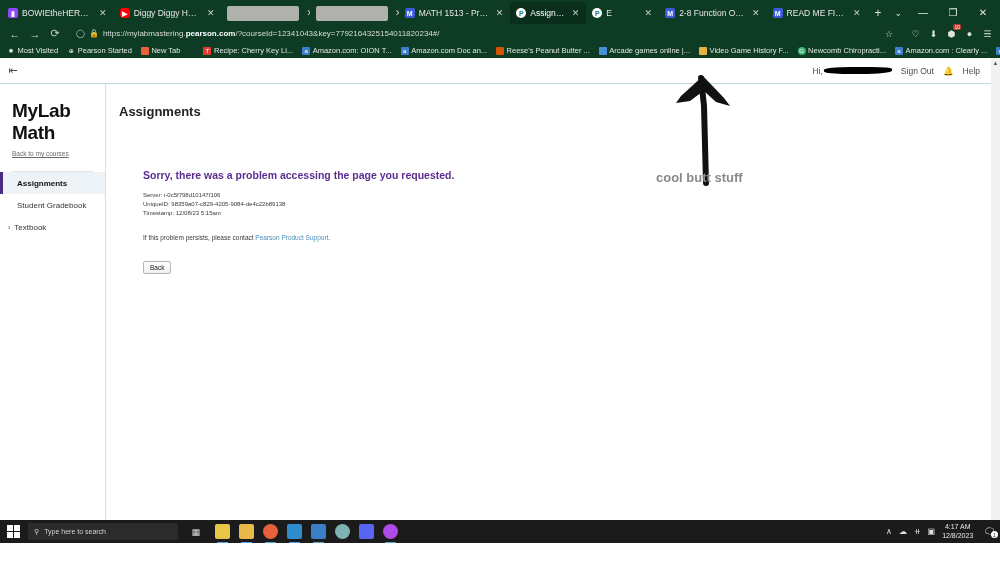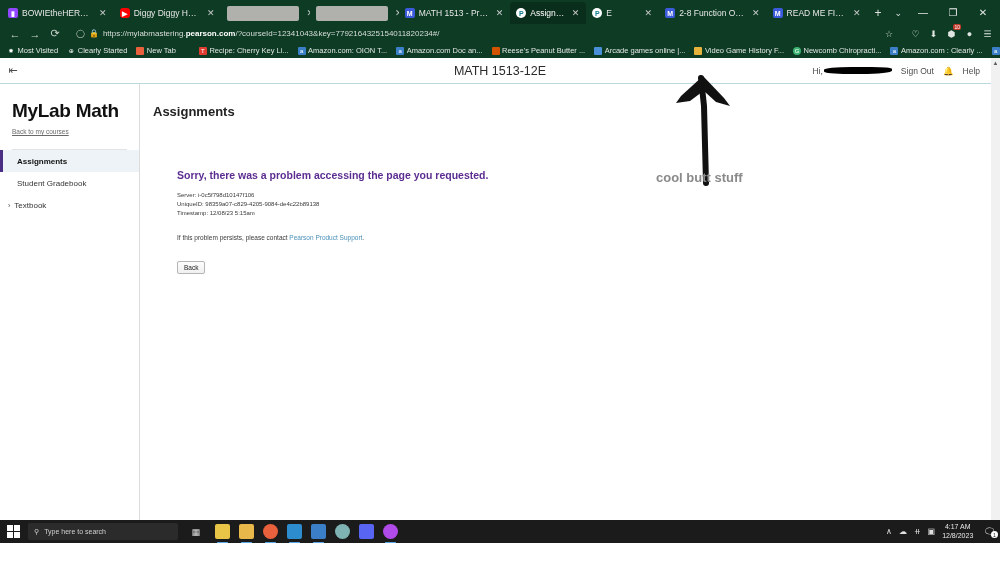--- a/index.html
+++ b/index.html
@@ -104,21 +104,21 @@
   }
   #greeting-wrap { display: flex; align-items: center; gap: 1px; }
   #redacted-name { display: inline-block; width: 68px; height: 7px; background: #000;
                    border-radius: 40% 30% 45% 35%; }
   .hdr-link { color: #4c4c4c; }
 
   #body-wrap { display: flex; height: 459px; }
 
   
   #sidebar {
-    width: 140px; border-right: 1px solid #dcdcdc;
+    width: 106px; border-right: 1px solid #dcdcdc;
     padding-top: 16px; background: #fff;
   }
   #brand { font-size: 19px; color: #111; font-weight: bold; padding: 0 12px; letter-spacing: -0.3px; }
   #back-courses { font-size: 6.5px; color: #6a6a6a; text-decoration: underline;
                   padding: 6px 12px 0 12px; display: block; }
   #nav-divider { height: 1px; background: #e3e3e3; margin: 14px 12px 0 12px; }
   .nav-item {
     height: 22px; display: flex; align-items: center;
     padding-left: 14px; font-size: 8px; color: #333;
     border-left: 3px solid transparent;
@@ -278,21 +278,21 @@
     </div>
   </div>
 
   <div id="bookmarks-bar">
     <div class="bm">
       <span class="bm-ico" style="background:transparent;color:#fff">✸</span>
       <span>Most Visited</span>
     </div>
     <div class="bm">
       <span class="bm-ico" style="background:transparent;color:#fff">⊕</span>
-      <span>Clearly Started</span>
+      <span>Pearson Started</span>
     </div>
     <div class="bm">
       <span class="bm-ico" style="background:#e8603c"></span>
       <span>New Tab</span>
     </div>
     <div class="bm-sep"></div>
     <div class="bm-sep"></div>
     <div class="bm">
       <span class="bm-ico" style="background:#e03c31">T</span>
       <span>Recipe: Cherry Key Li...</span>
@@ -330,21 +330,20 @@
 
     </div>
 
   </div>
 </div>
 
 <div id="page">
 
   <div id="course-header">
     <div id="collapse-btn">⇤</div>
-    <div id="course-title">MATH 1513-12E</div>
     <div id="header-right">
       <span id="greeting-wrap">
         <span>Hi,</span>
         <span id="redacted-name"></span>
       </span>
       <span class="hdr-link">Sign Out</span>
       <span class="hdr-link">🔔</span>
       <span class="hdr-link">Help</span>
     </div>
   </div>

